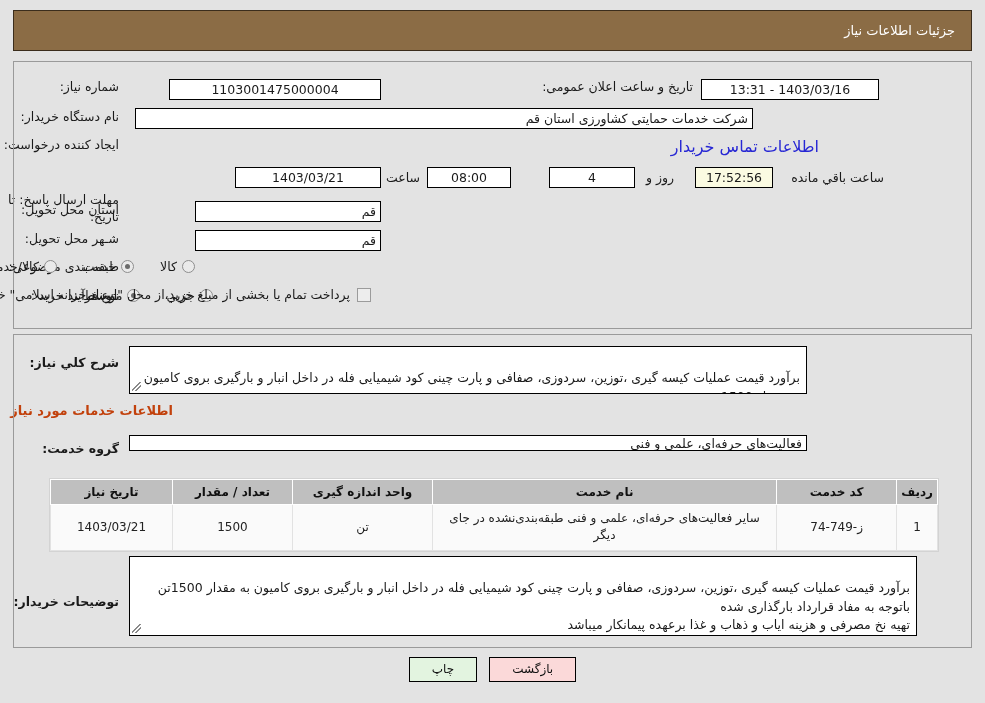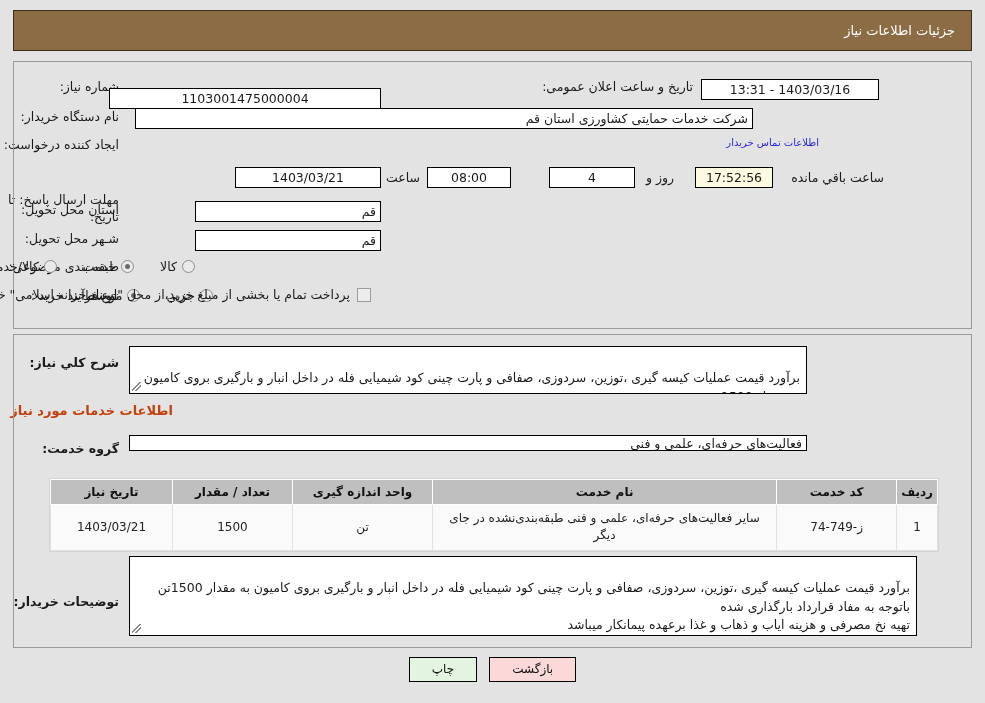--- a/index.html
+++ b/index.html
@@ -101,21 +101,21 @@
     overflow: hidden;
     white-space: nowrap;
   }
   .fld.r { justify-content: flex-start; }
   .fld.timer {
     background: #fbfbe2;
     justify-content: center;
   }
   .link {
     color: #2727d4;
-    font-size: 10px;
+    font-size: 16px;
     cursor: pointer;
     white-space: nowrap;
   }
   .inlinetxt {
     font-size: 12.5px;
     color: #1a1a1a;
     white-space: nowrap;
     padding: 0 5px;
   }
 
@@ -241,21 +241,21 @@
   <div class="titlebar">
     <span>جزئیات اطلاعات نیاز</span>
   </div>
 
 
   <div class="panel" id="panel-top"></div>
 
   <div class="row" style="top:79px; right:866px;">
     <span class="lbl">شماره نیاز:</span>
   </div>
-  <div class="fld" style="position:absolute; top:88px; right:604px; width:272px; z-index:3;">
+  <div class="fld" style="position:absolute; top:79px; right:604px; width:212px; z-index:3;">
     <span>1103001475000004</span>
   </div>
   <div class="row" style="top:79px; right:292px;">
     <span class="lbl">تاریخ و ساعت اعلان عمومی:</span>
   </div>
   <div class="fld" style="position:absolute; top:79px; right:106px; width:178px; z-index:3;">
     <span>1403/03/16 - 13:31</span>
   </div>
 
   <div class="row" style="top:109px; right:866px;">

